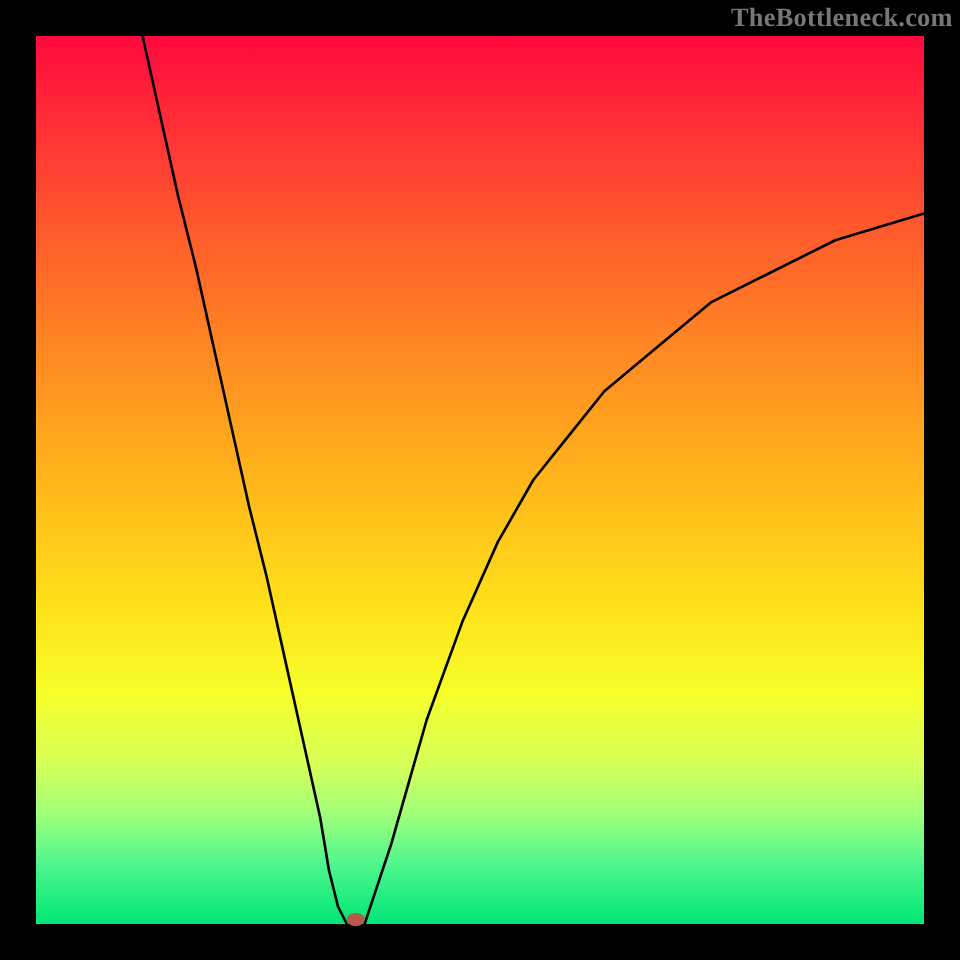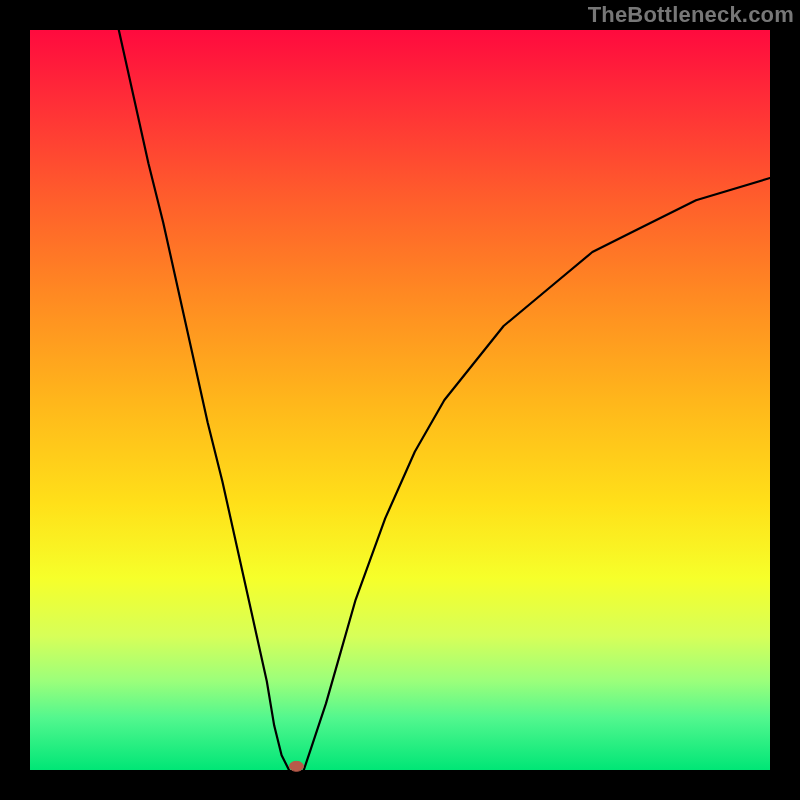--- a/index.html
+++ b/index.html
@@ -7,21 +7,21 @@
   .frame {
     position: relative;
     width: 800px;
     height: 800px;
     background: #000;
   }
   .watermark {
     position: absolute;
     top: 2px;
     right: 6px;
-    font-family: Liberation Sans, sans-serif;
+    font-family: Liberation Serif, serif;
     font-size: 22px;
     font-weight: 600;
     color: #777;
     letter-spacing: 0.2px;
     user-select: none;
   }
   .plot {
     position: absolute;
     left: 30px;
     top: 30px;

